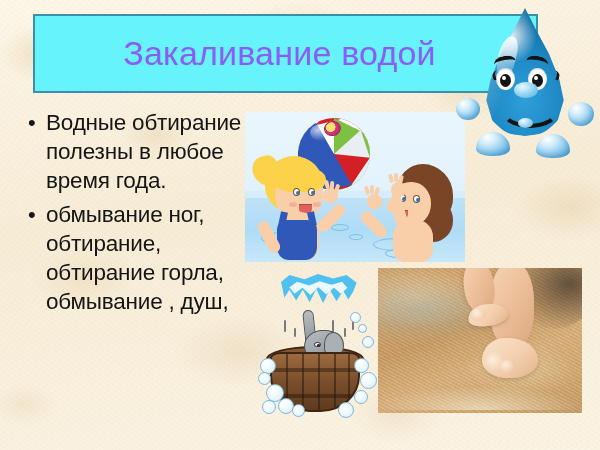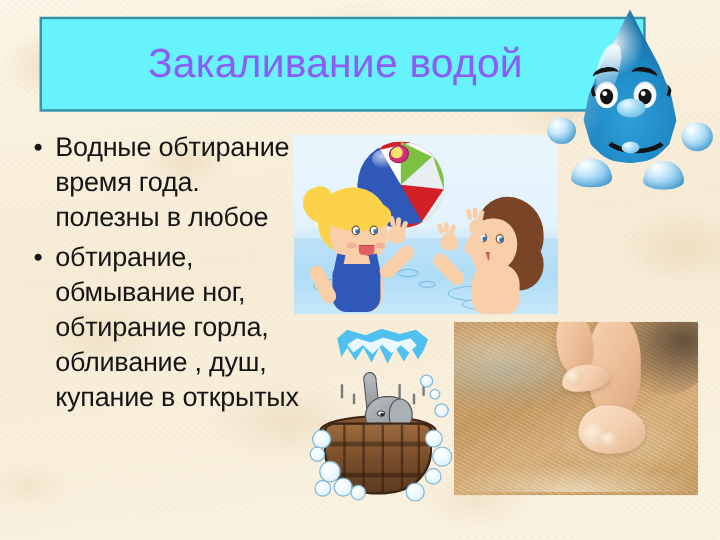--- a/index.html
+++ b/index.html
@@ -413,33 +413,32 @@
 
   <div id="title-box"></div>
   <div id="title-text">Закаливание водой</div>
 
   <div id="bullets">
 
     <div class="bullet">
       <div class="bullet-dot">•</div>
       <div class="bullet-text">
         <div>Водные обтирание</div>
+        <div>полезны в любое</div>
         <div>время года.</div>
-        <div>полезны в любое</div>
       </div>
     </div>
 
     <div class="bullet">
       <div class="bullet-dot">•</div>
       <div class="bullet-text">
+        <div>обмывание ног,</div>
         <div>обтирание,</div>
-        <div>обмывание ног,</div>
         <div>обтирание горла,</div>
-        <div>обливание , душ,</div>
-        <div>купание в открытых</div>
+        <div>обмывание , душ,</div>
       </div>
     </div>
 
   </div>
 
   <div id="ball-kids">
     <div id="bk-sky"></div>
     <div id="bk-water"></div>
 
     <div class="ripple" style="left:16px;  top:120px; width:46px; height:11px;"></div>

